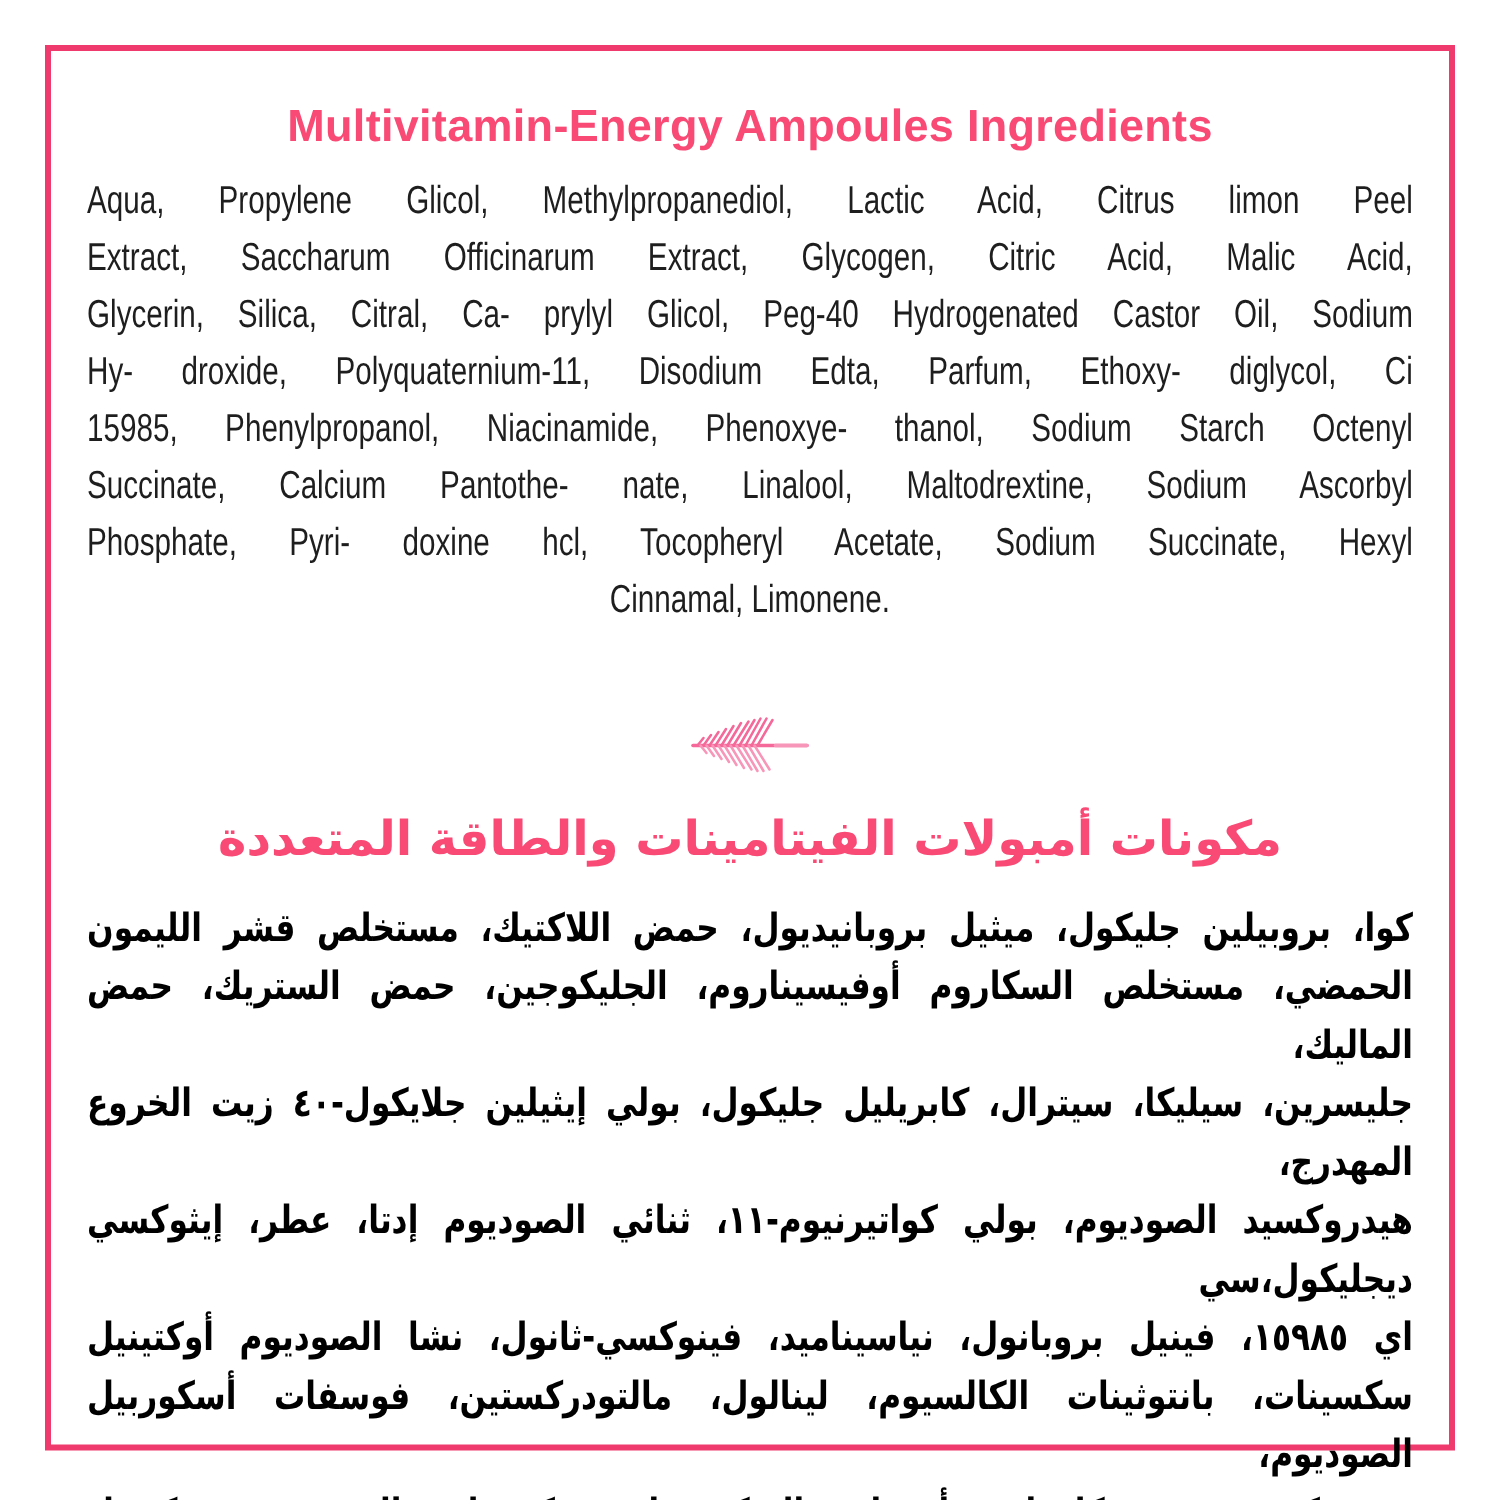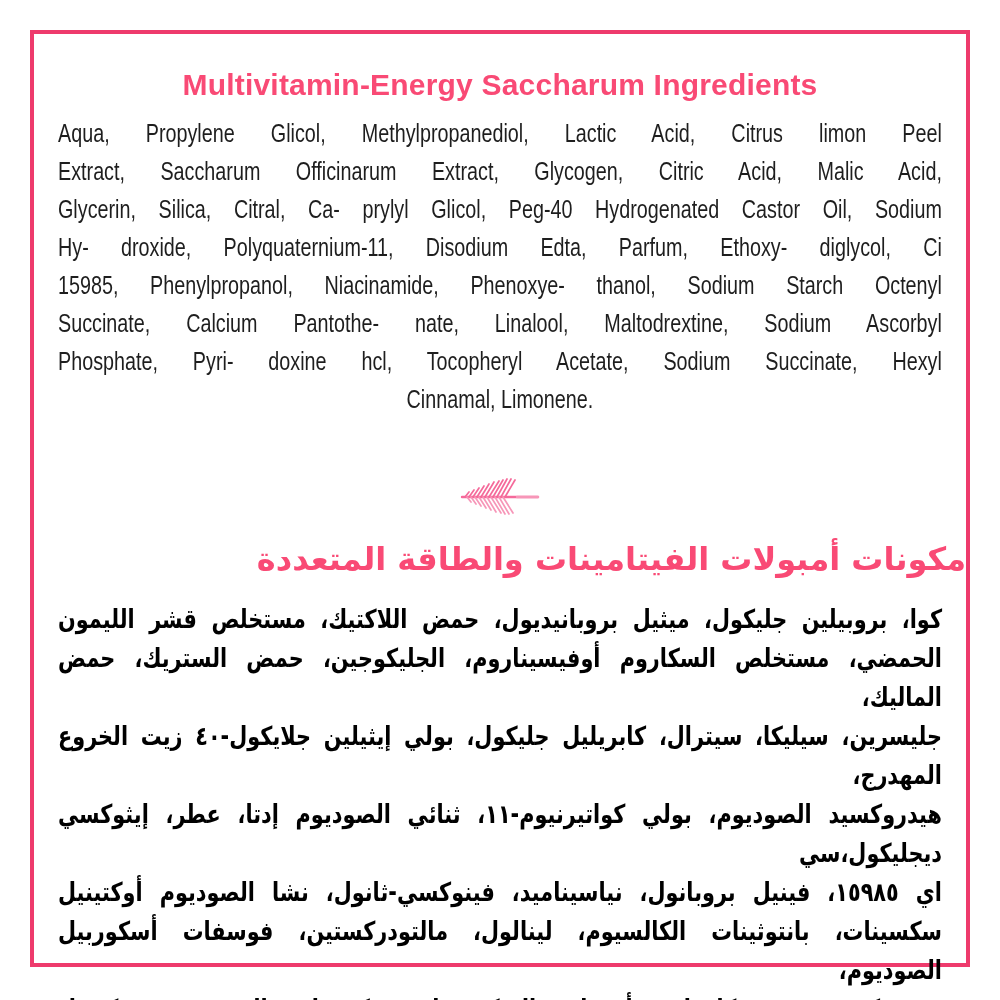--- a/index.html
+++ b/index.html
@@ -45,21 +45,21 @@
     color:#1e1e1e;
     font-weight:400;
   }
   .divider{
     position:absolute; top:438px; left:0; right:0;
     height:50px;
     display:flex; align-items:center; justify-content:center;
   }
   .title-ar{
     position:absolute; top:506px; left:0; right:0;
-    text-align:right;
+    text-align:center;
     direction:rtl;
     font-family:"DejaVu Sans", sans-serif;
     font-size:32px; font-weight:700;
     color:#f94a75;
     margin:0;
   }
   .para-ar{
     top:566px; right:24px;
     width:1105px;
     transform:scaleX(0.8);
@@ -70,21 +70,21 @@
     line-height:39px;
     color:#000000;
   }
 </style>
 </head>
 <body>
 
 <div class="page">
   <div class="frame">
 
-    <h1 class="title-en">Multivitamin-Energy Saccharum Ingredients</h1>
+    <h1 class="title-en">Multivitamin-Energy Ampoules Ingredients</h1>
 
     <div class="para para-en">
         <div class="line">Aqua, Propylene Glicol, Methylpropanediol, Lactic Acid, Citrus limon Peel</div>
         <div class="line">Extract, Saccharum Officinarum Extract, Glycogen, Citric Acid, Malic Acid,</div>
         <div class="line">Glycerin, Silica, Citral, Ca- prylyl Glicol, Peg-40 Hydrogenated Castor Oil, Sodium</div>
         <div class="line">Hy- droxide, Polyquaternium-11, Disodium Edta, Parfum, Ethoxy- diglycol, Ci</div>
         <div class="line">15985, Phenylpropanol, Niacinamide, Phenoxye- thanol, Sodium Starch Octenyl</div>
         <div class="line">Succinate, Calcium Pantothe- nate, Linalool, Maltodrextine, Sodium Ascorbyl</div>
         <div class="line">Phosphate, Pyri- doxine hcl, Tocopheryl Acetate, Sodium Succinate, Hexyl</div>
         <div class="line line-last">Cinnamal, Limonene.</div>

